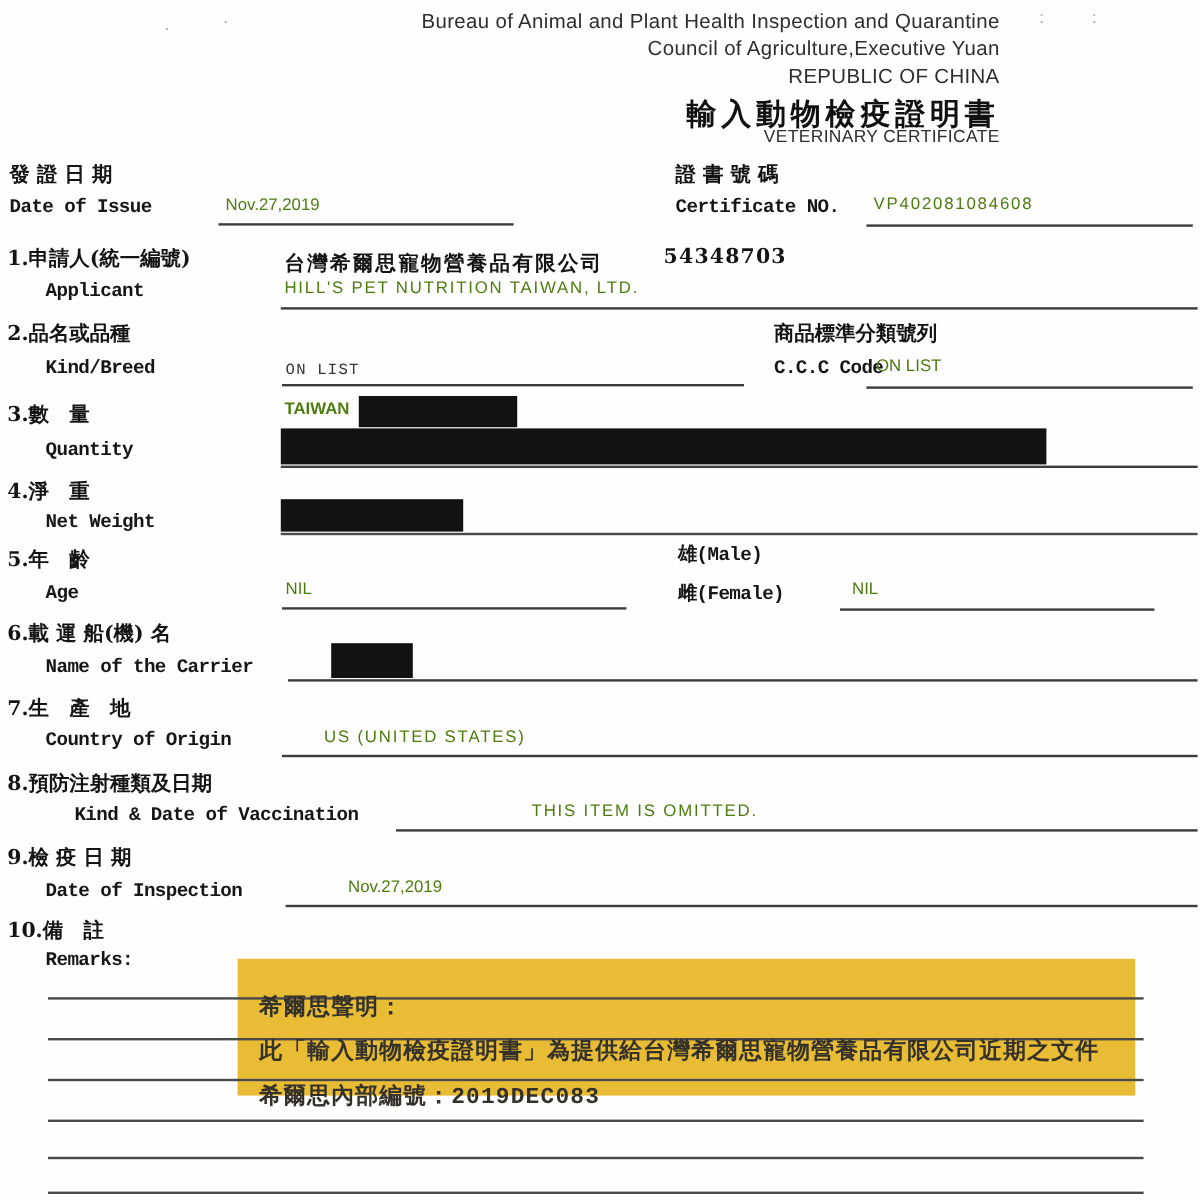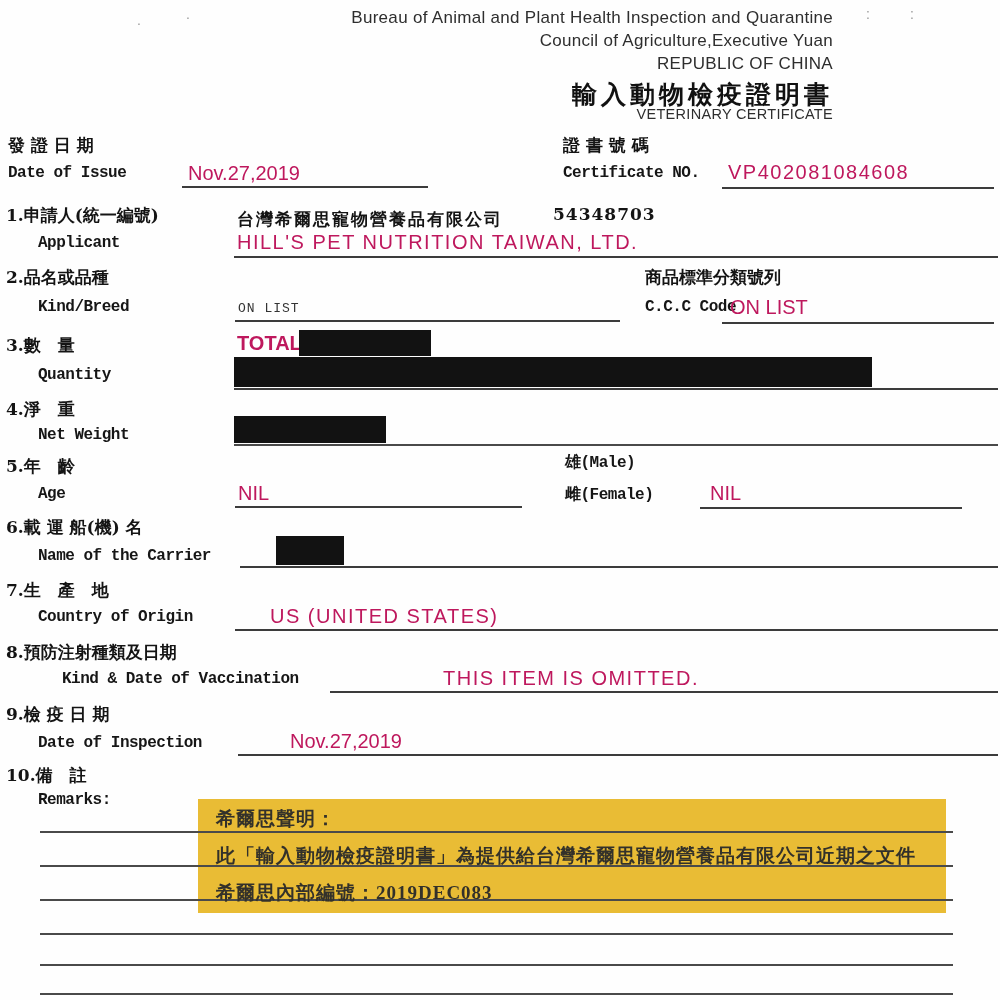--- a/index.html
+++ b/index.html
@@ -20,35 +20,35 @@
     font-weight:bold; font-size:17px; color:#141414;
   }
   .zh-title {
     font-family:"DejaVu Serif","Liberation Serif",serif;
     font-weight:bold; font-size:25px; letter-spacing:4px; color:#111;
   }
   .en-label {
     font-family:"Liberation Mono","DejaVu Sans Mono",monospace;
     font-weight:bold; font-size:16px; color:#161616; letter-spacing:-0.5px;
   }
-  .val { font-size:20px; color:#be185d; }
+  .val { font-size:14px; color:#4d7c0f; }
   .val-sp { letter-spacing:1.5px; }
   .val-mono {
     font-family:"Liberation Mono","DejaVu Sans Mono",monospace;
     font-size:13px; color:#333; letter-spacing:1px;
   }
   .rule { position:absolute; height:2px; background:#3c3c3c; z-index:2; }
   .rule-thin { height:1.6px; background:#4a4a4a; }
   .redact { position:absolute; z-index:2; }
   .artifact { color:#9a9a9a; font-size:14px; }
   .hl-box { position:absolute; z-index:1; }
   .hl-text {
     position:absolute; z-index:3; white-space:nowrap;
-    font-family:Liberation Serif, serif;
-    font-weight:bold; font-size:19px; color:#33312a; letter-spacing:1px;
+    font-family:Liberation Mono, monospace;
+    font-weight:bold; font-size:19px; color:#33312a; letter-spacing:1px;margin-top:20px;
   }
 </style>
 </head>
 <body>
 
 <div class="page">
 
   <div class="abs artifact" style="left:137px; top:12px;">.</div>
   <div class="abs artifact" style="left:186px; top:6px;">.</div>
   <div class="abs artifact" style="left:866px; top:6px;">:</div>
@@ -89,21 +89,21 @@
     <div class="abs en-label" style="left:38px; top:298px;">Kind/Breed</div>
     <div class="abs val-mono" style="left:238px; top:301px;">ON LIST</div>
     <div class="rule" style="left:235px; top:320px; width:385px;"></div>
     <div class="abs en-label" style="left:645px; top:298px;">C.C.C Code</div>
     <div class="abs val" style="left:730px; top:296px;">ON LIST</div>
     <div class="rule" style="left:722px; top:322px; width:272px;"></div>
   </div>
 
   <div>
     <div class="abs zh" style="left:6px; top:334px;">3.數　量</div>
-    <div class="abs val" style="left:237px; top:332px; font-weight:600;">TOTAL</div>
+    <div class="abs val" style="left:237px; top:332px; font-weight:600;">TAIWAN</div>
     <div class="redact" style="left: 299px; top: 330px; width: 132px; height: 26px; background: rgb(18, 18, 18);"></div>
     <div class="abs en-label" style="left:38px; top:366px;">Quantity</div>
     <div class="redact" style="left: 234px; top: 357px; width: 638px; height: 30px; background: rgb(18, 18, 18);"></div>
     <div class="rule" style="left:234px; top:388px; width:764px;"></div>
   </div>
 
   <div>
     <div class="abs zh" style="left:6px; top:398px;">4.淨　重</div>
     <div class="abs en-label" style="left:38px; top:426px;">Net Weight</div>
     <div class="redact" style="left: 234px; top: 416px; width: 152px; height: 27px; background: rgb(18, 18, 18);"></div>

